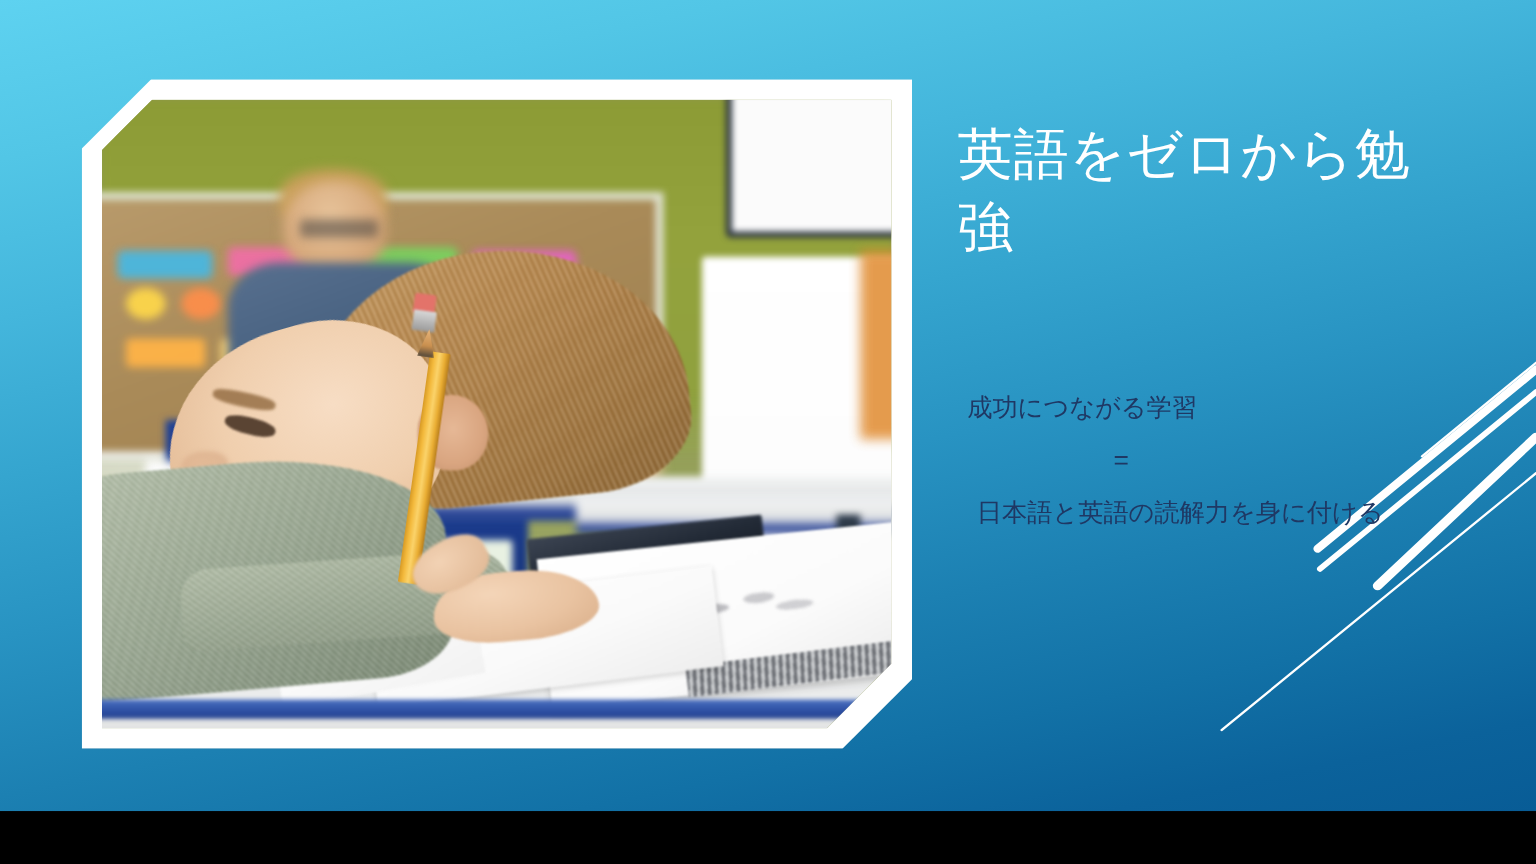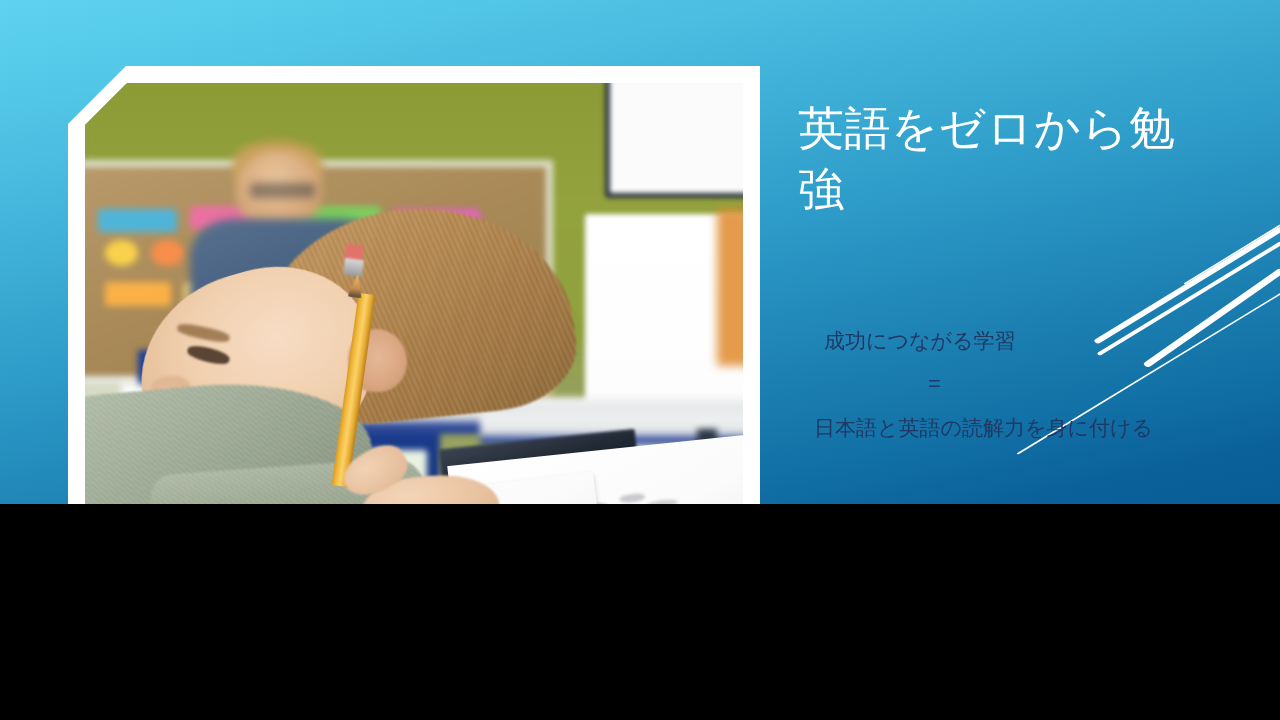--- a/index.html
+++ b/index.html
@@ -3,21 +3,21 @@
 <meta charset="utf-8">
 <style>
   html, body {
     margin: 0;
     padding: 0;
     background: #000;
   }
   #slide {
     position: relative;
     width: 1280px;
-    height: 504px;
+    height: 676px;
     overflow: hidden;
     font-family: "Liberation Sans", "DejaVu Sans", sans-serif;
     background: linear-gradient(168deg,
         #5ED2F0 0%,
         #52C6E6 14%,
         #44B6DC 28%,
         #35A5CF 42%,
         #2893C2 56%,
         #1C80B2 70%,
         #1271A6 82%,
@@ -400,21 +400,21 @@
   .subtitle-block {
     position: absolute;
     left: 792px;
     top: 330px;
     width: 460px;
     color: #1F3864;
     font-size: 21px;
     line-height: 1.05;
   }
   .sub-line { white-space: nowrap; }
-  .sub-line-1 { margin-left: 32px; }
+  .sub-line-1 { margin-left: 14px; }
   .sub-line-eq {
     margin-left: 136px;
     margin-top: 20px;
     font-size: 22px;
   }
   .sub-line-3 {
     margin-left: 22px;
     margin-top: 22px;
   }
 </style>

